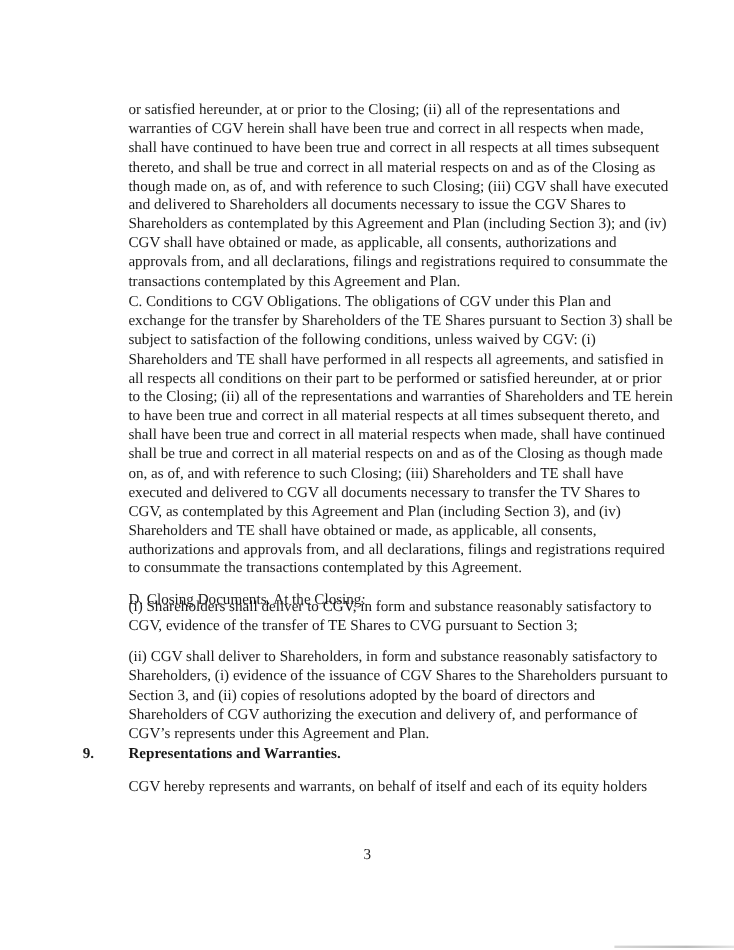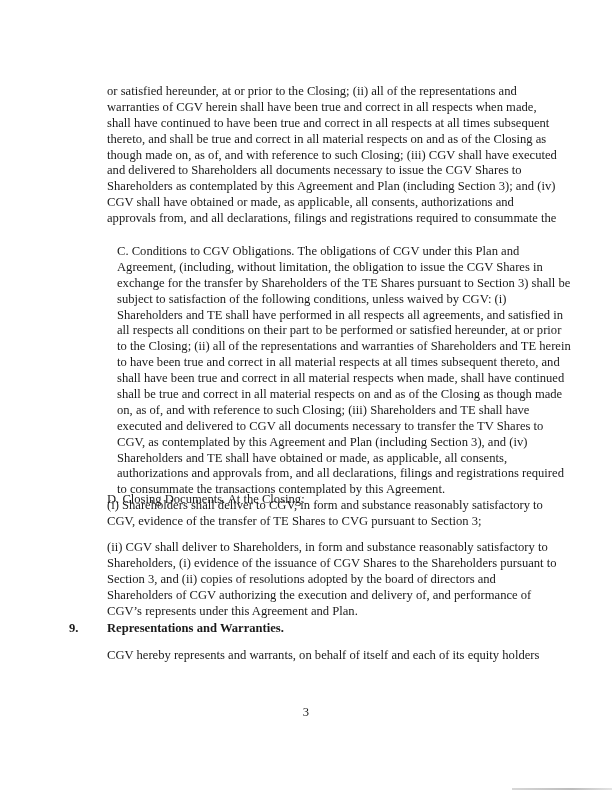--- a/index.html
+++ b/index.html
@@ -86,25 +86,25 @@
   <div class="indented para" style="top:84px;">
     <span class="ln">or satisfied hereunder, at or prior to the Closing; (ii) all of the representations and</span>
     <span class="ln">warranties of CGV herein shall have been true and correct in all respects when made,</span>
     <span class="ln">shall have continued to have been true and correct in all respects at all times subsequent</span>
     <span class="ln">thereto, and shall be true and correct in all material respects on and as of the Closing as</span>
     <span class="ln">though made on, as of, and with reference to such Closing; (iii) CGV shall have executed</span>
     <span class="ln">and delivered to Shareholders all documents necessary to issue the CGV Shares to</span>
     <span class="ln">Shareholders as contemplated by this Agreement and Plan (including Section 3); and (iv)</span>
     <span class="ln">CGV shall have obtained or made, as applicable, all consents, authorizations and</span>
     <span class="ln">approvals from, and all declarations, filings and registrations required to consummate the</span>
+    <span class="ln">transactions contemplated by this Agreement and Plan.</span>
   </div>
 
-  <div class="indented para" style="top:244px;margin-left:10px;">
+  <div class="indented para" style="top:244px;">
     <span class="ln">C.  Conditions to CGV Obligations. The obligations of CGV under this Plan and</span>
-    <span class="ln">Agreement, (including, without limitation, the obligation to issue the CGV Shares in</span>
     <span class="ln">exchange for the transfer by Shareholders of the TE Shares pursuant to Section 3) shall be</span>
     <span class="ln">subject to satisfaction of the following conditions, unless waived by CGV: (i)</span>
     <span class="ln">Shareholders and TE shall have performed in all respects all agreements, and satisfied in</span>
     <span class="ln">all respects all conditions on their part to be performed or satisfied hereunder, at or prior</span>
     <span class="ln">to the Closing; (ii) all of the representations and warranties of Shareholders and TE herein</span>
     <span class="ln">to have been true and correct in all material respects at all times subsequent thereto, and</span>
     <span class="ln">shall have been true and correct in all material respects when made, shall have continued</span>
     <span class="ln">shall be true and correct in all material respects on and as of the Closing as though made</span>
     <span class="ln">on, as of, and with reference to such Closing; (iii) Shareholders and TE shall have</span>
     <span class="ln">executed and delivered to CGV all documents necessary to transfer the TV Shares to</span>

